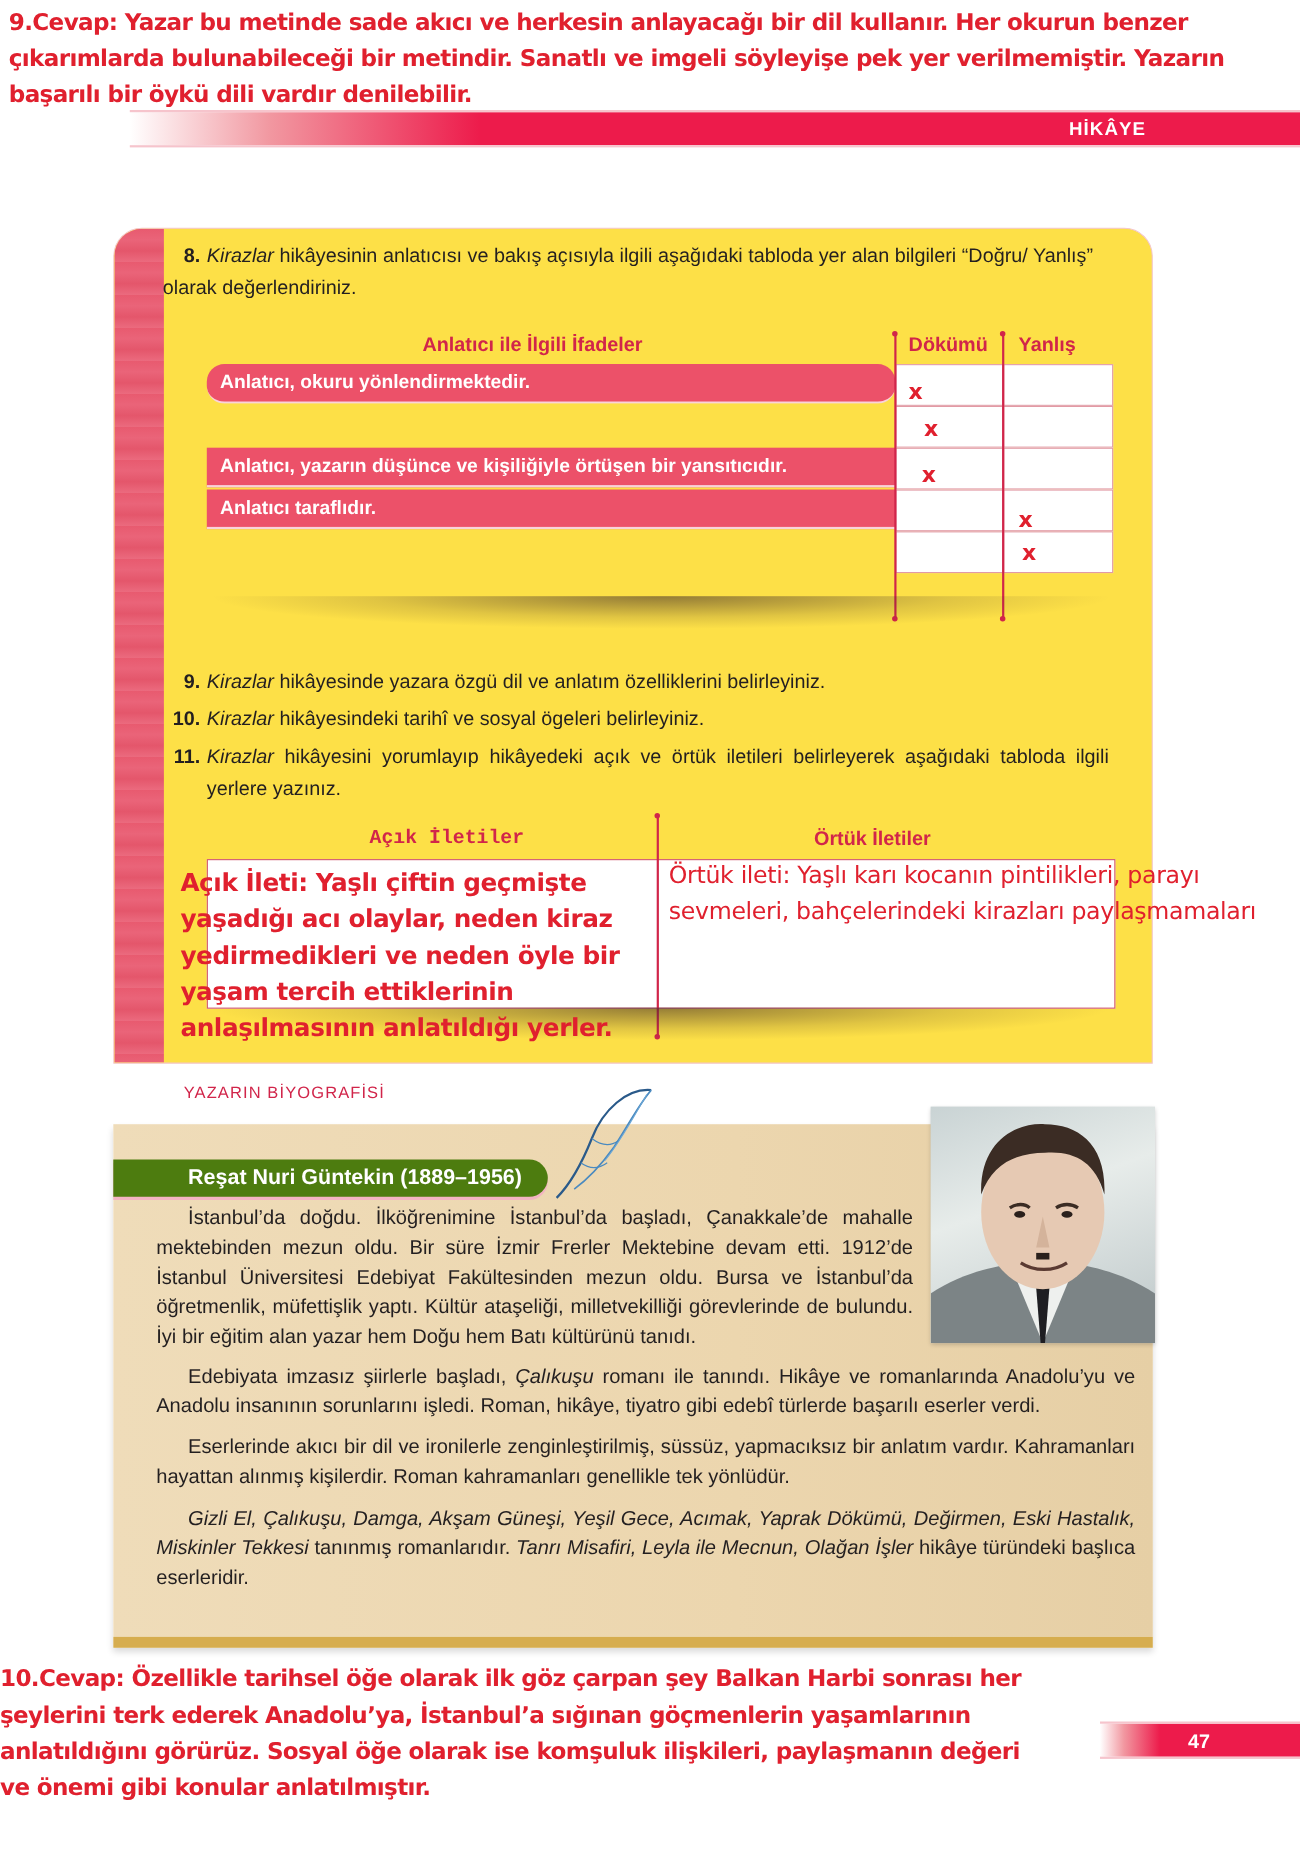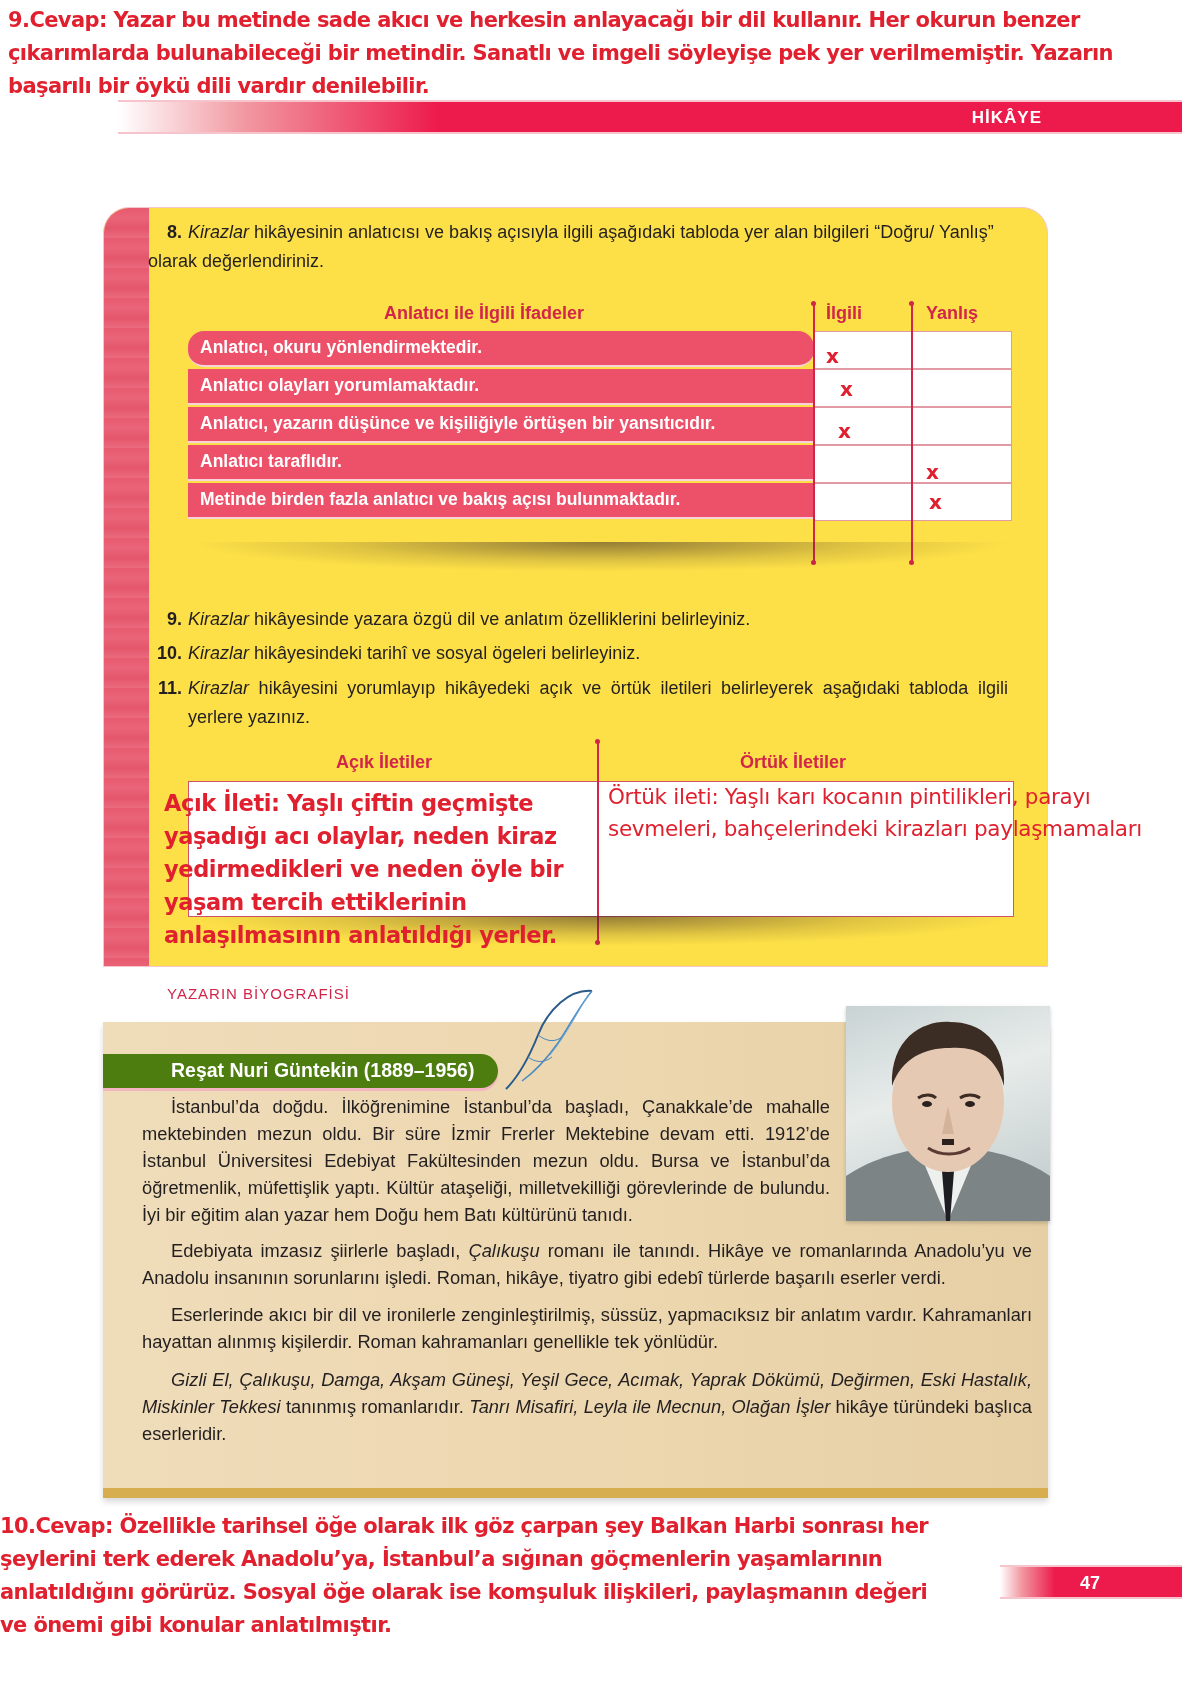--- a/index.html
+++ b/index.html
@@ -89,28 +89,26 @@
 </div>
 
 <div id="activity">
   <div class="stripe"></div>
 
   <div class="q" style="left:44px; top:10px; width:860px;">
     <span class="num">8.</span><i>Kirazlar</i><span> hikâyesinin anlatıcısı ve bakış açısıyla ilgili aşağıdaki tabloda yer alan bilgileri “Doğru/ Yanlış” olarak değerlendiriniz.</span>
   </div>
 
   <div class="th" style="left:280px; top:95px;">Anlatıcı ile İlgili İfadeler</div>
-  <div class="th" style="left:722px; top:95px;">İlgili</div>
+  <div class="th" style="left:722px; top:95px;">Dökümü</div>
   <div class="th" style="left:822px; top:95px;">Yanlış</div>
 
   <div class="row-label" style="top:123px;border-radius:16px;">Anlatıcı, okuru yönlendirmektedir.</div>
-  <div class="row-label" style="top:161px;">Anlatıcı olayları yorumlamaktadır.</div>
   <div class="row-label" style="top:237px;">Anlatıcı taraflıdır.</div>
   <div class="row-label" style="top:199px;">Anlatıcı, yazarın düşünce ve kişiliğiyle örtüşen bir yansıtıcıdır.</div>
-  <div class="row-label" style="top:275px;">Metinde birden fazla anlatıcı ve bakış açısı bulunmaktadır.</div>
 
   <div class="cell" style="left:710px; top:123px; width:98px;"></div>
   <div class="cell" style="left:808px; top:123px; width:100px;"></div>
   <div class="cell" style="left:710px; top:161px; width:98px;"></div>
   <div class="cell" style="left:808px; top:161px; width:100px;"></div>
   <div class="cell" style="left:710px; top:199px; width:98px;"></div>
   <div class="cell" style="left:808px; top:199px; width:100px;"></div>
   <div class="cell" style="left:710px; top:237px; width:98px;"></div>
   <div class="cell" style="left:808px; top:237px; width:100px;"></div>
   <div class="cell" style="left:710px; top:275px; width:98px;"></div>
@@ -129,21 +127,21 @@
   <div class="q" style="left:44px; top:397px; width:860px;">
     <span class="num">9.</span><i>Kirazlar</i><span> hikâyesinde yazara özgü dil ve anlatım özelliklerini belirleyiniz.</span>
   </div>
   <div class="q" style="left:44px; top:431px; width:860px;">
     <span class="num">10.</span><i>Kirazlar</i><span> hikâyesindeki tarihî ve sosyal ögeleri belirleyiniz.</span>
   </div>
   <div class="q" style="left:44px; top:466px; width:860px; padding-left:40px; text-indent:-40px; text-align:justify;">
     <span class="num">11.</span><i>Kirazlar</i><span> hikâyesini yorumlayıp hikâyedeki açık ve örtük iletileri belirleyerek aşağıdaki tabloda ilgili yerlere yazınız.</span>
   </div>
 
-  <div class="th" style="left:232px; top:544px;">Açık İletiler</div>
+  <div class="th" style="left:232px; top:544px;font-family:Liberation Mono, monospace;">Açık İletiler</div>
   <div class="th" style="left:636px; top:544px;">Örtük İletiler</div>
   <div class="box2" style="left:84px; top:573px; width:826px; height:136px;"></div>
   <div class="vline" style="left:493px; top:533px; height:202px;"></div>
   <div class="shadow-bar" style="left:84px; top:708px; width:826px;"></div>
 </div>
 
 <div class="ans-open" style="left:164px; top:787px; width:440px;">Açık İleti: Yaşlı çiftin geçmişte yaşadığı acı olaylar, neden kiraz yedirmedikleri ve neden öyle bir yaşam tercih ettiklerinin anlaşılmasının anlatıldığı yerler.</div>
 <div class="ans-hidden" style="left:608px; top:781px; width:574px;">Örtük ileti: Yaşlı karı kocanın pintilikleri, parayı sevmeleri, bahçelerindeki kirazları paylaşmamaları</div>
 
 <div id="bio-title">YAZARIN BİYOGRAFİSİ</div>

